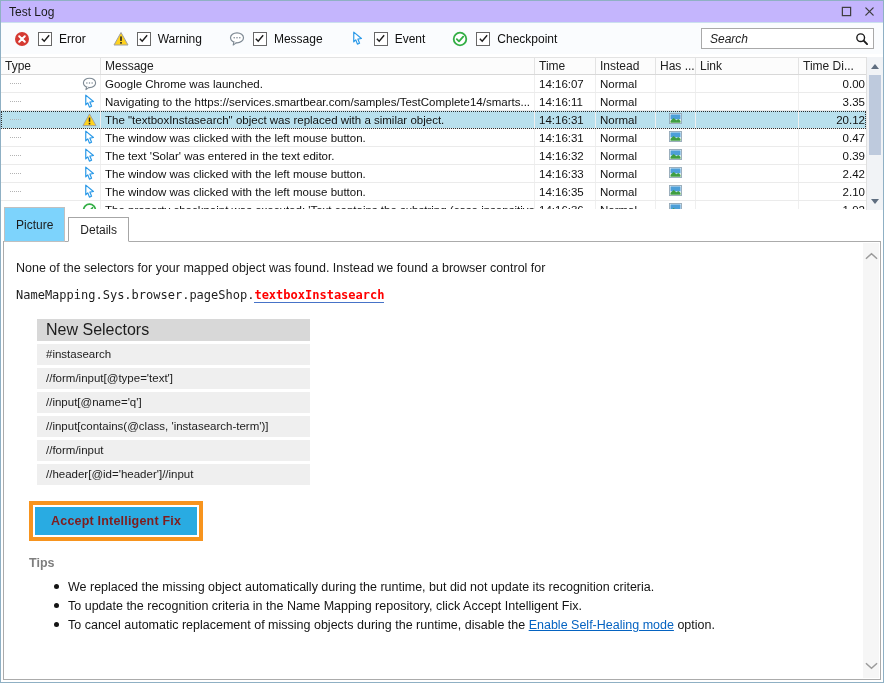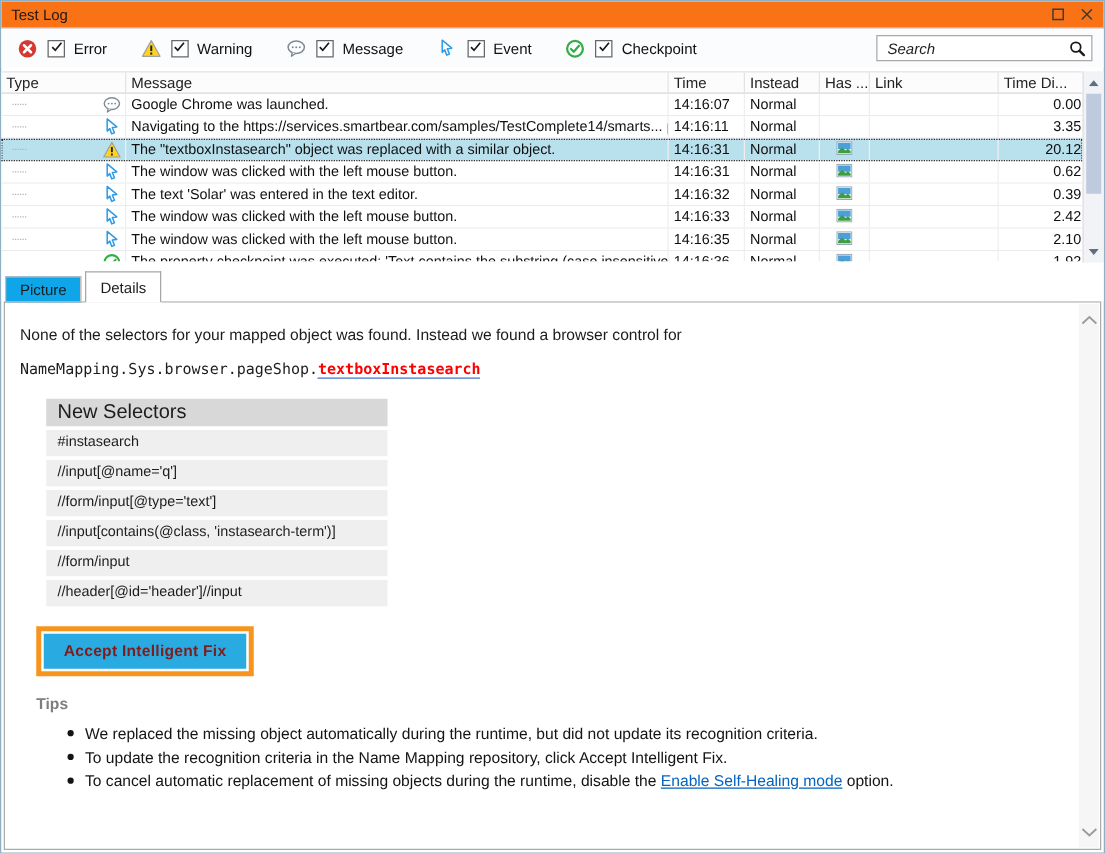--- a/index.html
+++ b/index.html
@@ -1,20 +1,20 @@
 <!DOCTYPE html>
 <html><head>
 <meta charset="utf-8">
 <style>
   * { box-sizing: border-box; }
   body { margin:0; background:#fff; font-family:"Liberation Sans","DejaVu Sans",sans-serif; }
   .window { width:884px; height:683px; border:1px solid #8FB0C4; display:flex; flex-direction:column; background:#fff; position:relative; overflow:hidden; }
 
   
-  .titlebar { height:22px; flex:0 0 auto; background:#f97316; border-bottom:1px solid #CBE0EF; display:flex; align-items:center; padding:0 7px 0 8px; }
+  .titlebar { height:22px; flex:0 0 auto; background:#c4b5fd; border-bottom:1px solid #CBE0EF; display:flex; align-items:center; padding:0 7px 0 8px; }
   .titlebar .title { font-size:12px; color:#1A1A1A; }
   .tb-btns { margin-left:auto; display:flex; gap:9px; align-items:center; }
   .tb-btn { width:14px; height:14px; display:flex; align-items:center; justify-content:center; cursor:pointer; }
 
   
   .toolbar { height:31px; flex:0 0 auto; display:flex; align-items:center; padding:0 9px 0 13px; background:#FAFCFE; }
   .filter { display:flex; align-items:center; margin-right:27px; cursor:pointer; }
   .f-icon { width:16px; height:16px; margin-right:8px; display:flex; align-items:center; justify-content:center; }
   .checkbox { width:14px; height:14px; border:1px solid #676767; background:#fff; display:flex; align-items:center; justify-content:center; margin-right:7px; }
   .f-label { font-size:12px; color:#101010; }
@@ -40,21 +40,21 @@
 
   
   .vscroll { position:absolute; top:0; right:0; width:17px; height:153px; background:#F1F3F6; border-left:1px solid #E0E0E0; }
   .sb-arrow { position:absolute; left:0; width:16px; height:16px; display:flex; align-items:center; justify-content:center; cursor:pointer; }
   .sb-up { top:1px; } .sb-down { bottom:1px; }
   .sb-thumb { position:absolute; left:2px; width:12px; top:18px; height:80px; background:#BECADD; cursor:pointer; }
 
   
   .tabgap { height:5px; flex:0 0 auto; background:#fff; }
   .tabbar { height:26px; flex:0 0 auto; display:flex; align-items:flex-end; padding-left:3px; position:relative; z-index:2; background:#fff; }
-  .tab { font-size:12px; color:#1c1c1c; padding:0 11px; border:1px solid #C0C0C0; background:#0ea5e9; margin-right:3px; height:21px; display:flex; align-items:center; cursor:pointer; position:relative; top:1px; }
+  .tab { font-size:12px; color:#1c1c1c; padding:0 11px; border:1px solid #C0C0C0; background:#7dd3fc; margin-right:3px; height:35px; display:flex; align-items:center; cursor:pointer; position:relative; top:1px; }
   .tab.active { background:#fff; border-color:#A6A6A6; border-bottom:1px solid #fff; height:25px; z-index:3; }
 
   
   .details { flex:1; margin:0 2px 2px; border:1px solid #ABABAB; position:relative; background:#fff; overflow:hidden; }
   .d-scroll { position:absolute; top:1px; right:1px; bottom:1px; width:16px; background:#F6F6F6; display:flex; flex-direction:column; justify-content:space-between; align-items:center; padding:8px 0; }
   .d-chev { width:14px; height:9px; display:flex; align-items:center; justify-content:center; cursor:pointer; }
   .d-content { padding:19px 40px 0 12px; }
   .intro { font-size:12.5px; color:#1C1C1C; }
   .mapline { margin-top:13px; font-family:"DejaVu Sans Mono","Liberation Mono",monospace; font-size:12px; color:#1C1C1C; }
   .maplink { color:#FF0000; font-weight:bold; border-bottom:1px solid #4673C8; cursor:pointer; }
@@ -261,21 +261,21 @@
     <div class="cell c-time">14:16:31</div>
     <div class="cell c-pri">Normal</div>
     <div class="cell c-has">
             <span><svg viewBox="0 0 14 12" width="13" height="11">
                 <rect x="0.5" y="0.5" width="13" height="11" fill="#fff" stroke="#94A8B8"></rect>
                 <rect x="1.5" y="1.5" width="11" height="5.5" fill="#4D9FD8"></rect>
                 <path d="M1.5 10.5 L1.5 8.5 L5 5.5 L8 8 L10 6.5 L12.5 8.5 L12.5 10.5 Z" fill="#3F9E41"></path>
               </svg></span>
           </div>
     <div class="cell c-link"></div>
-    <div class="cell c-diff" style="border-right:none;">0.62</div>
+    <div class="cell c-diff" style="border-right:none;">0.47</div>
   </div>
         <div class="trow">
     <div class="cell c-type">
             <span class="tree"></span>
             <span class="row-icon">
               <svg viewBox="0 0 16 16" width="15" height="15">
                 <path d="M4 1.2 L12.2 8 L8.4 8.6 L10.2 13 L7.9 14 L6.2 9.5 L4 11.6 Z" fill="#fff" stroke="#2E9BE8" stroke-width="1.3" stroke-linejoin="round"></path>
               </svg>
             </span>
           </div>
@@ -383,22 +383,22 @@
 
   <div class="details">
     <div class="d-content">
       <div class="intro">None of the selectors for your mapped object was found. Instead we found a browser control for</div>
       <div class="mapline"><span>NameMapping.Sys.browser.pageShop.</span><span class="maplink">textboxInstasearch</span></div>
 
       <div class="selbox">
         <div class="sel-header">New Selectors</div>
         <div id="selector-list">
             <div class="sel-row">#instasearch</div>
+            <div class="sel-row">//form/input[@type='text']</div>
             <div class="sel-row">//input[@name='q']</div>
-            <div class="sel-row">//form/input[@type='text']</div>
             <div class="sel-row">//input[contains(@class, 'instasearch-term')]</div>
             <div class="sel-row">//form/input</div>
             <div class="sel-row">//header[@id='header']//input</div>
           </div>
       </div>
 
       <div class="fix-wrap">
         <button class="fix-btn">Accept Intelligent Fix</button>
       </div>
 

